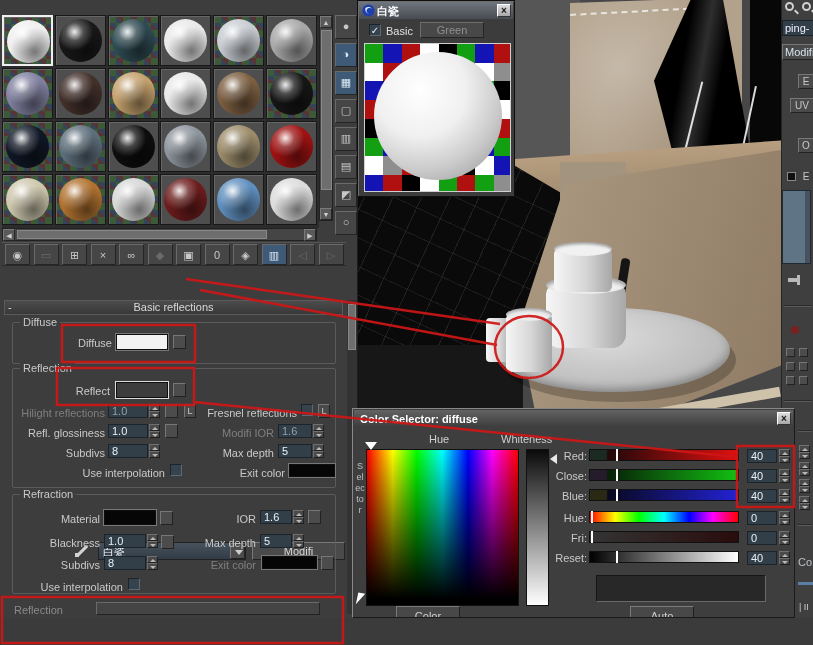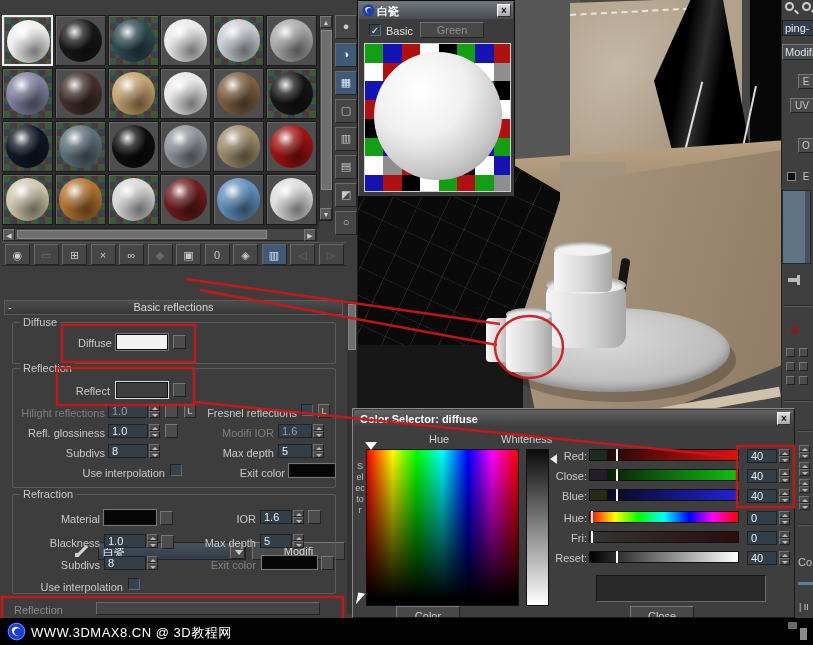--- a/index.html
+++ b/index.html
@@ -582,21 +582,21 @@
         <div class="marker" style="left:26px;"></div>
       </div>
     <div class="field" style="left:394px;top:142px;width:30px;">40</div>
     <div class="spin" style="left:426px;top:142px;">
         <div class="su"></div>
         <div class="sd"></div>
       </div>
 
     <div class="abs" id="cs-swatch" style="background:#282828;"></div>
     <div class="csbtn" style="left:43px;top:197px;">Color</div>
-    <div class="csbtn" style="left:277px;top:197px;">Close</div>
+    <div class="csbtn" style="left:277px;top:197px;">Auto</div>
   </div>
 
   <div id="cmdpanel" class="abs">
     <div class="mag" style="left:3px;top:2px;"></div>
     <div class="mag" style="left:20px;top:2px;"></div>
     <div class="abs" id="cp-name">ping-2</div>
     <div class="abs" id="cp-modif">Modifi</div>
     <div class="cp-btn" style="left:16px;top:74px;width:16px;height:15px;">E</div>
     <div class="cp-btn" style="left:8px;top:98px;width:24px;height:15px;">UV</div>
     <div class="cp-btn" style="left:16px;top:138px;width:16px;height:15px;">O</div>
@@ -644,24 +644,14 @@
       <rect x="57" y="368" width="137" height="37"></rect>
       <rect x="737" y="446" width="57" height="61"></rect>
       <rect x="2" y="597" width="341" height="46"></rect>
       <ellipse cx="529" cy="347" rx="34" ry="31"></ellipse>
       <line x1="186" y1="279" x2="500" y2="324"></line>
       <line x1="200" y1="290" x2="497" y2="345"></line>
       <line x1="194" y1="402" x2="737" y2="457"></line>
     </g>
   </svg>
 
-  <div id="footer" class="abs">
-    <svg class="abs" style="left:7px;top:4px;" width="19" height="19" viewBox="0 0 19 19">
-      <circle cx="9.5" cy="9.5" r="9" fill="#1a3fd4"></circle>
-      <circle cx="9.5" cy="9.5" r="8.2" fill="none" stroke="#6a8aff" stroke-width="1"></circle>
-      <path d="M5 7 A5.5 5.5 0 0 1 14.5 8.5 A4 4 0 0 0 7 9.5 A4.5 4.5 0 0 0 13.5 13.5 A6 6 0 0 1 5 7 Z" fill="#ffffff"></path>
-    </svg>
-    <span class="txt">WWW.3DMAX8.CN @ 3D教程网</span>
-    <div class="fmark1"></div>
-    <div class="fmark2"></div>
-  </div>
 
 </div>
 
 </body></html>

